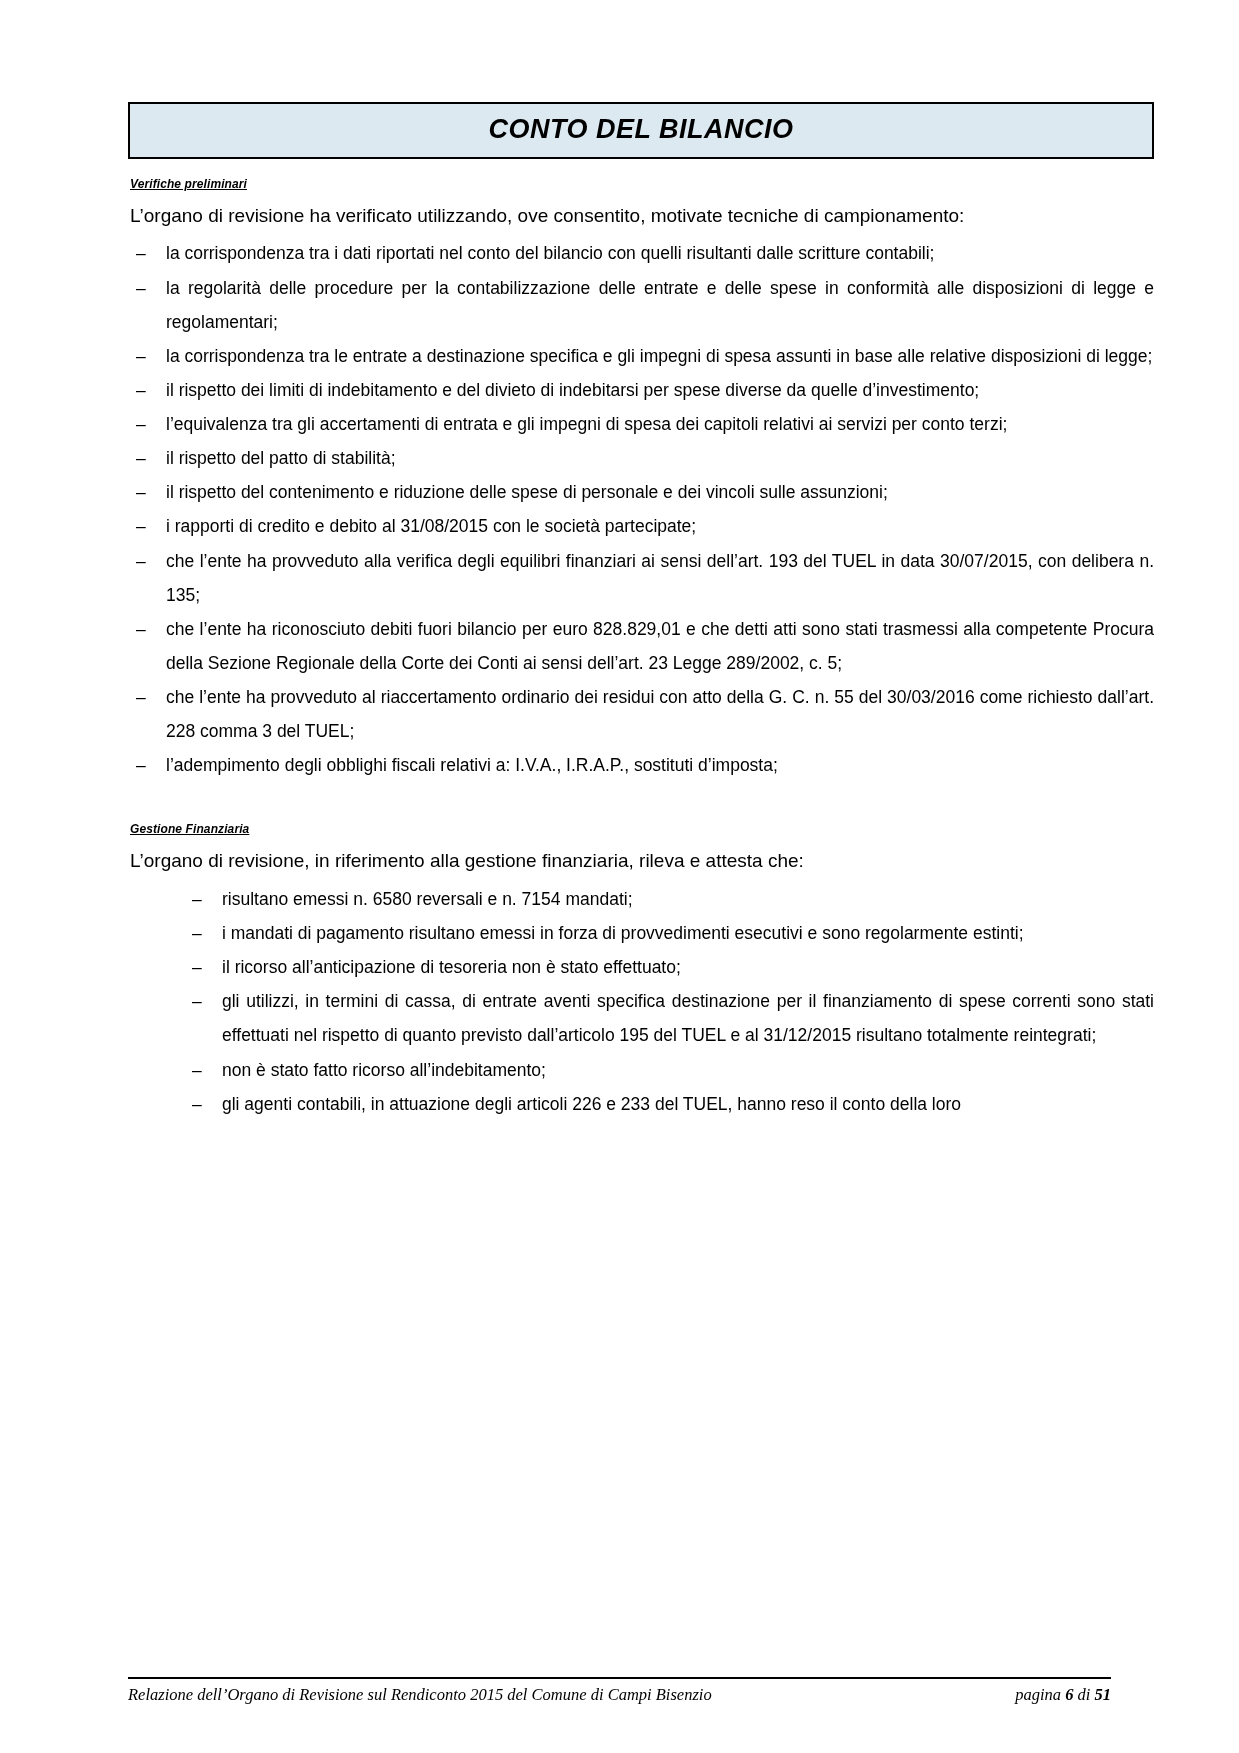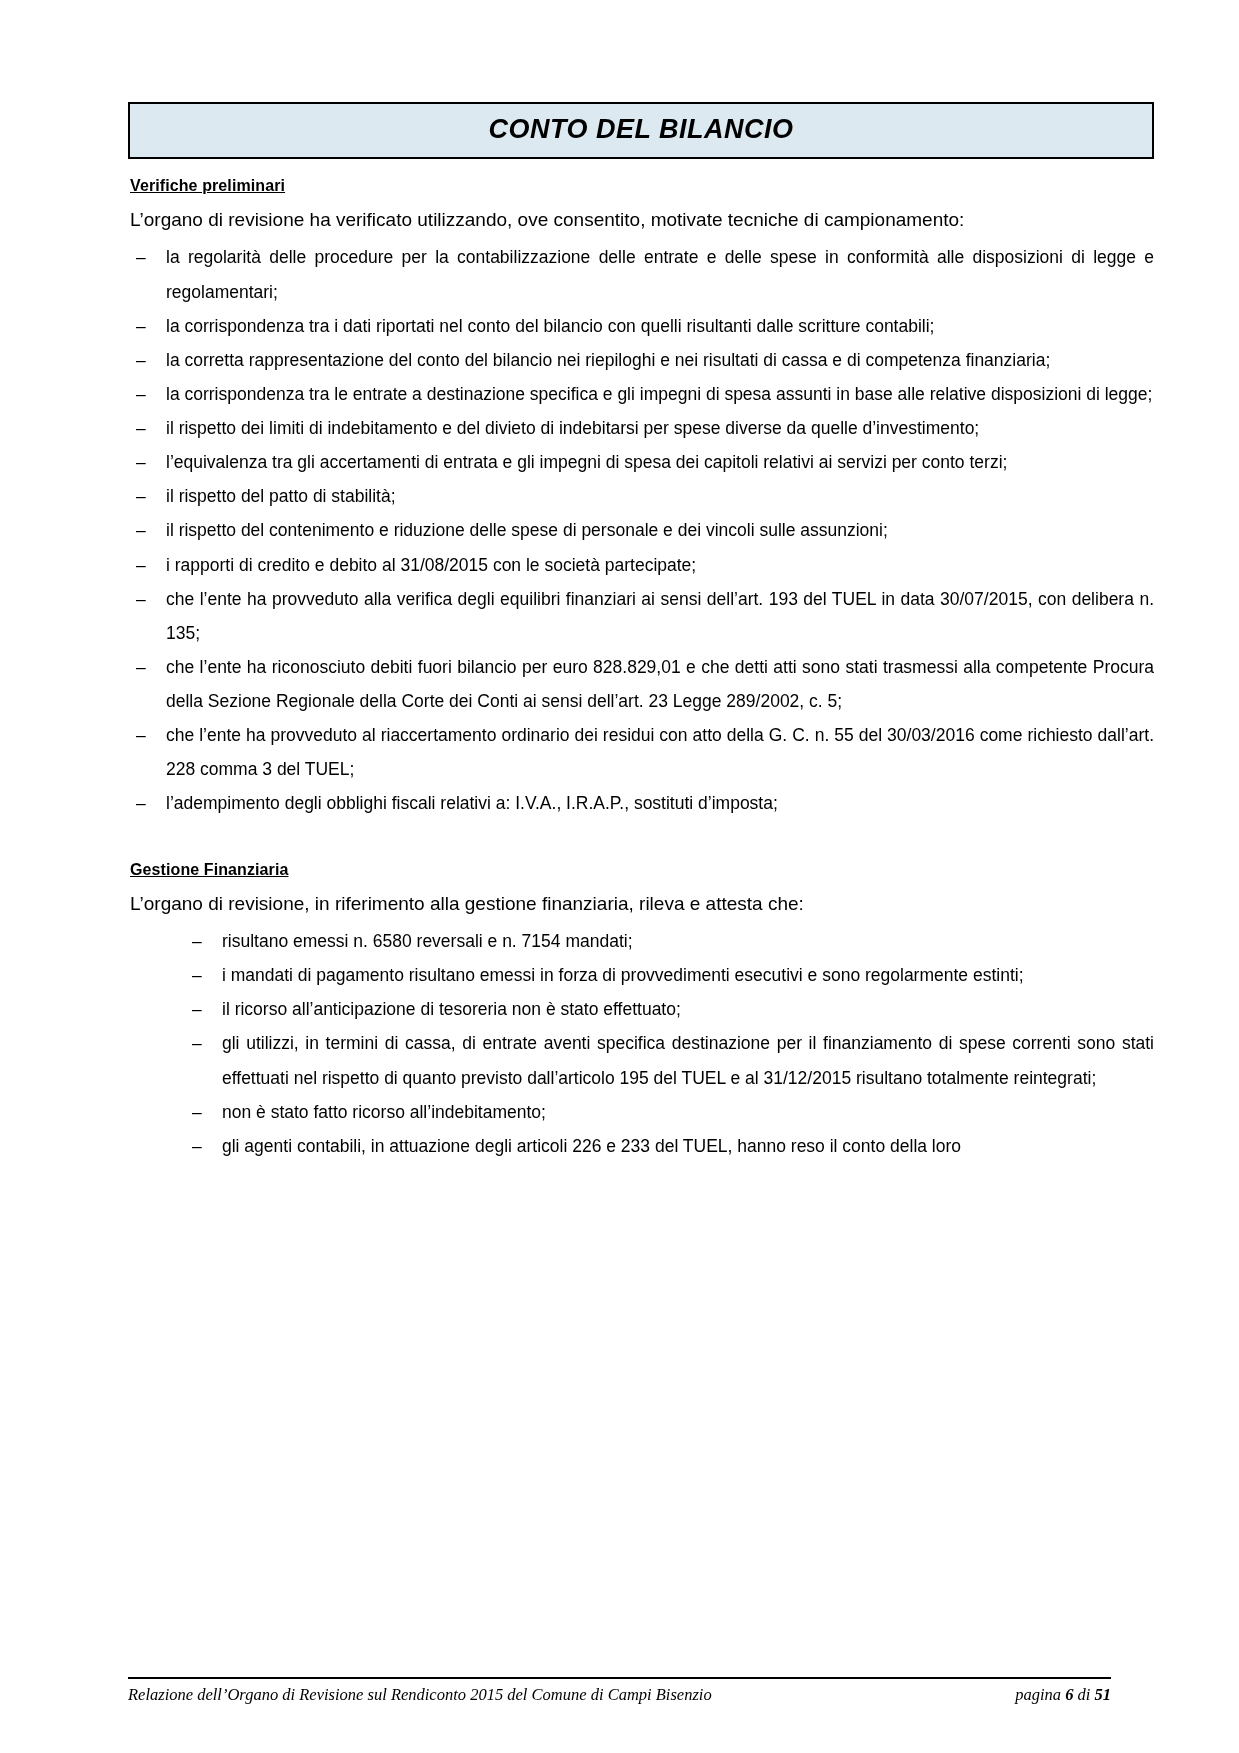--- a/index.html
+++ b/index.html
@@ -28,25 +28,26 @@
     margin: 0 0 18px 0;
   }
   .title-box .title-text {
     font-family: "Liberation Sans", sans-serif;
     font-style: italic;
     font-weight: bold;
     font-size: 27px;
     letter-spacing: 0.5px;
   }
   h2.section-heading {
-    font-size: 16px;
+    font-size: 12px;
     font-weight: bold;
     text-decoration: underline;
     margin: 6px 0 10px 2px;
     letter-spacing: 0.1px;
+    font-style: italic;
   }
   .intro {
     font-size: 19px;
     line-height: 1.55;
     margin: 0 0 6px 2px;
   }
   ul.dash-list {
     list-style: none;
     margin: 0;
     padding: 0;
@@ -98,23 +99,22 @@
 
 <div class="page">
 
   <div class="title-box">
     <span class="title-text">CONTO DEL BILANCIO</span>
   </div>
 
   <h2 class="section-heading">Verifiche preliminari</h2>
   <p class="intro">L’organo di revisione ha verificato utilizzando, ove consentito, motivate tecniche di campionamento:</p>
   <ul class="dash-list">
+    <li>la corrispondenza tra i dati riportati nel conto del bilancio con quelli risultanti dalle scritture contabili;</li>
     <li>la regolarità delle procedure per la contabilizzazione delle entrate e delle spese in conformità alle disposizioni di legge e regolamentari;</li>
-    <li>la corrispondenza tra i dati riportati nel conto del bilancio con quelli risultanti dalle scritture contabili;</li>
-    <li>la corretta rappresentazione del conto del bilancio nei riepiloghi e nei risultati di cassa e di competenza finanziaria;</li>
     <li>la corrispondenza tra le entrate a destinazione specifica e gli impegni di spesa assunti in base alle relative disposizioni di legge;</li>
     <li>il rispetto dei limiti di indebitamento e del divieto di indebitarsi per spese diverse da quelle d’investimento;</li>
     <li>l’equivalenza tra gli accertamenti di entrata e gli impegni di spesa dei capitoli relativi ai servizi per conto terzi;</li>
     <li>il rispetto del patto di stabilità;</li>
     <li>il rispetto del contenimento e riduzione delle spese di personale e dei vincoli sulle assunzioni;</li>
     <li>i rapporti di credito e debito al 31/08/2015 con le società partecipate;</li>
     <li>che l’ente ha provveduto alla verifica degli equilibri finanziari ai sensi dell’art. 193 del TUEL in data 30/07/2015, con delibera n. 135;</li>
     <li>che l’ente ha riconosciuto debiti fuori bilancio per euro 828.829,01 e che detti atti sono stati trasmessi alla competente Procura della Sezione Regionale della Corte dei Conti ai sensi dell’art. 23 Legge 289/2002, c. 5;</li>
     <li>che l’ente ha provveduto al riaccertamento ordinario dei residui con atto della G. C. n. 55 del 30/03/2016 come richiesto dall’art. 228 comma 3 del TUEL;</li>
     <li>l’adempimento degli obblighi fiscali relativi a: I.V.A., I.R.A.P., sostituti d’imposta;</li>

